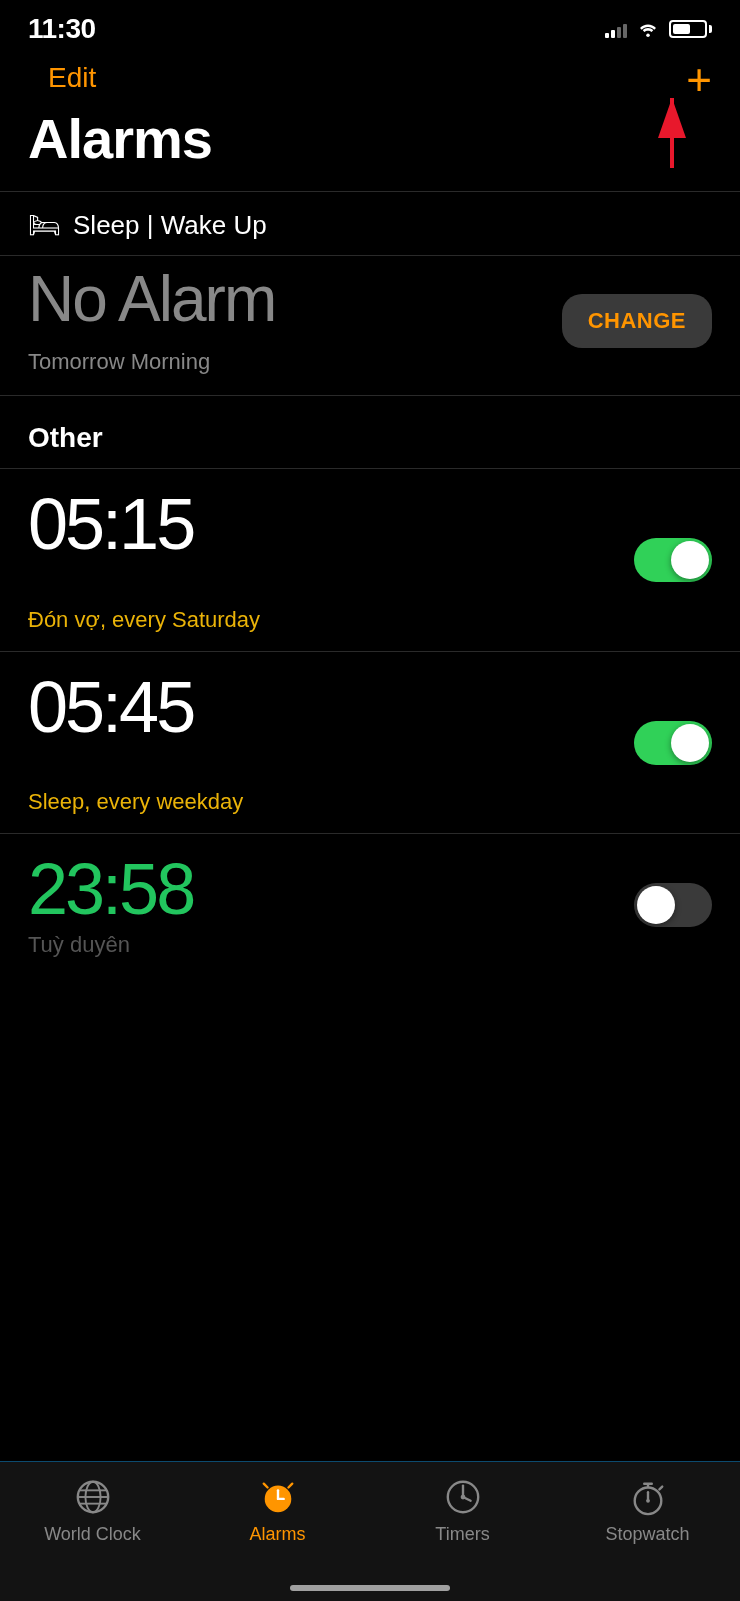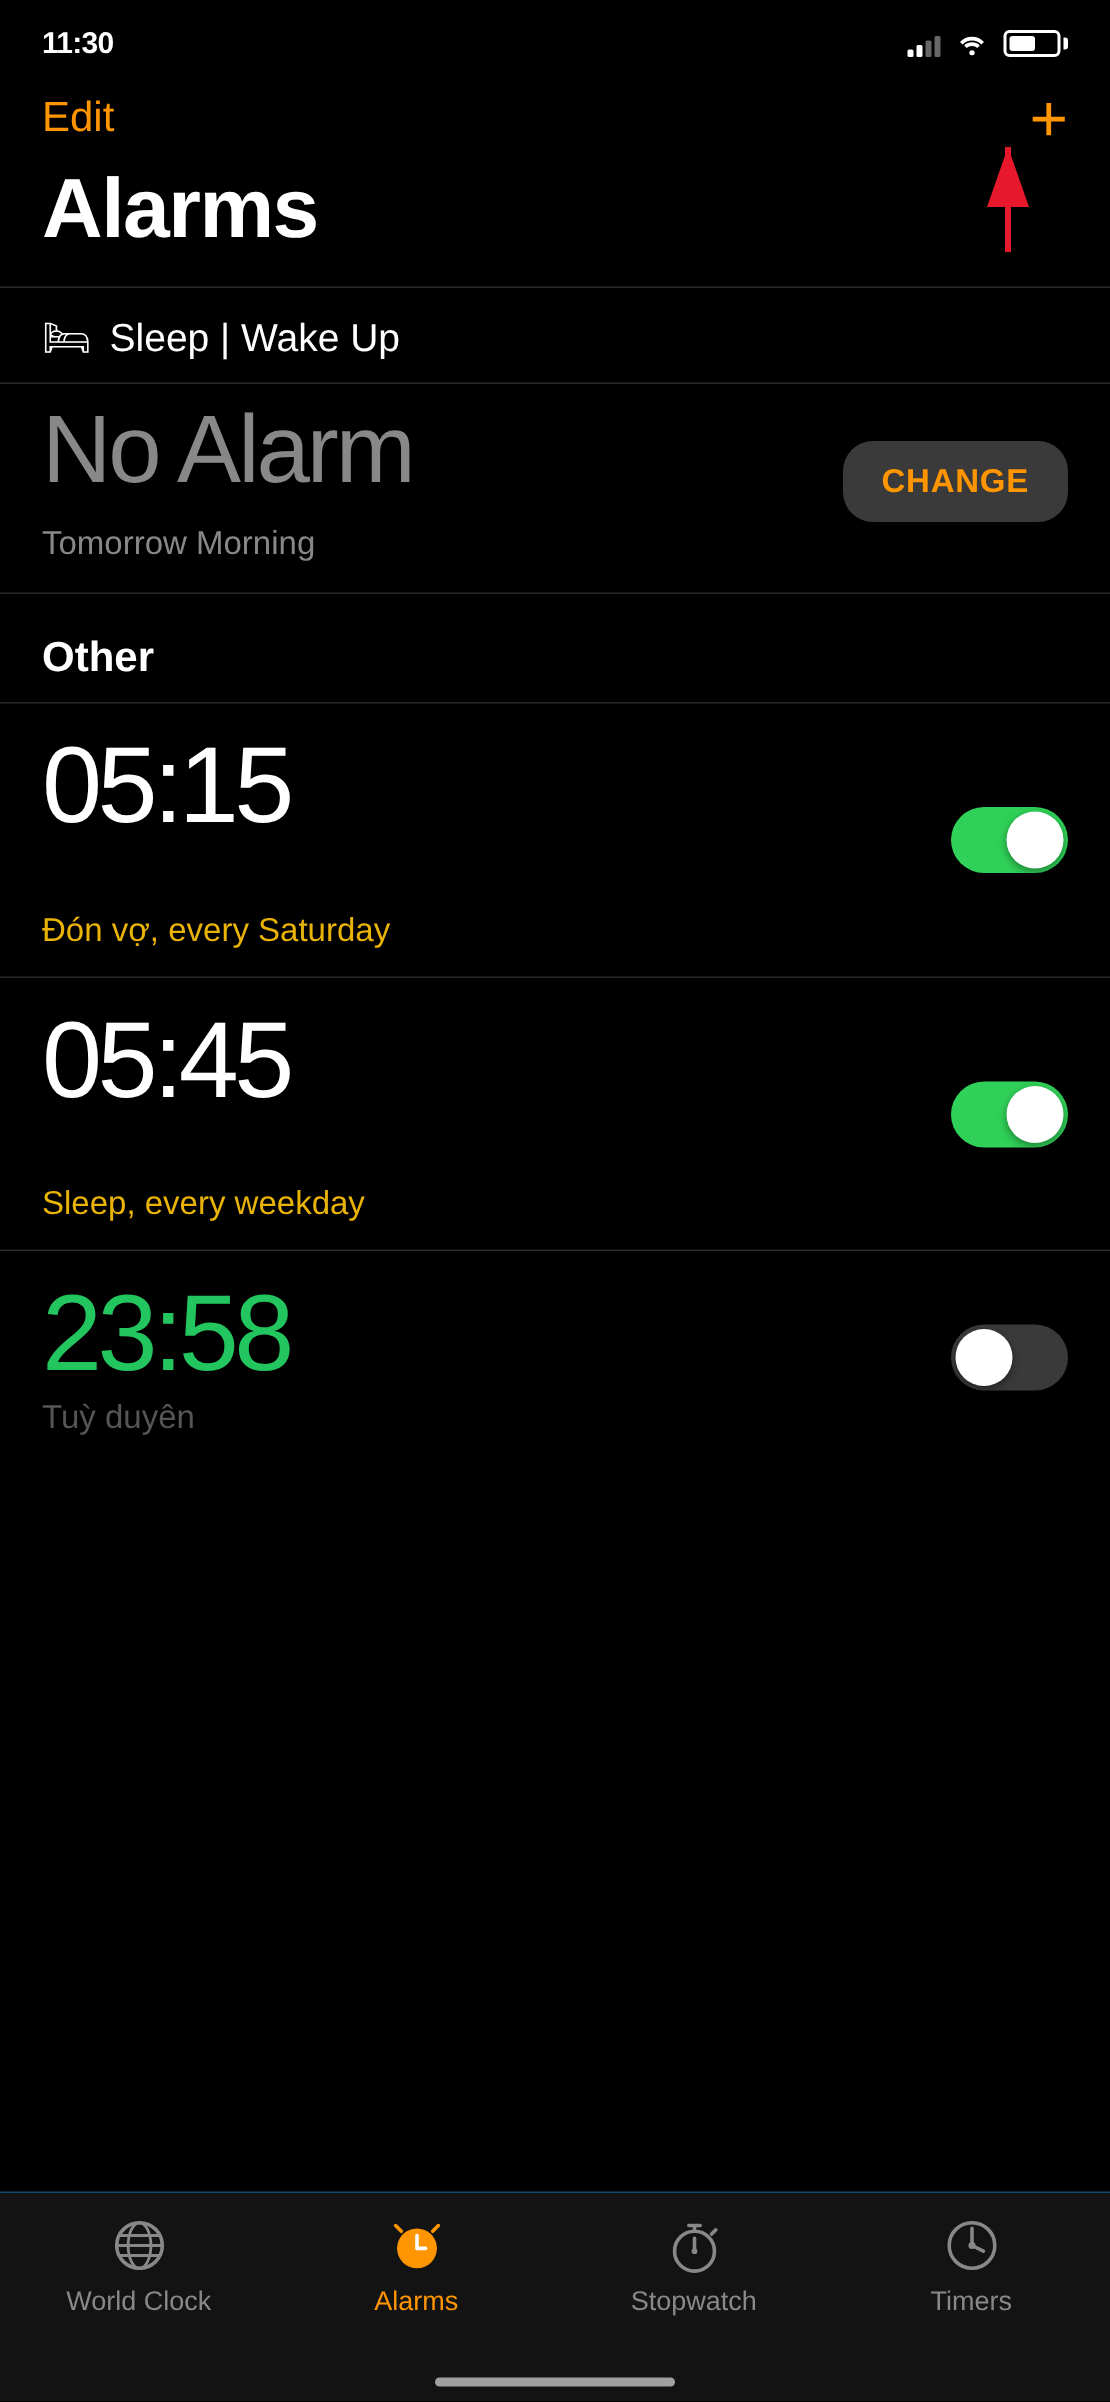--- a/index.html
+++ b/index.html
@@ -15,21 +15,21 @@
 
     
     .status-bar {
       display: flex;
       justify-content: space-between;
       align-items: center;
       padding: 14px 28px 6px;
       height: 50px;
     }
     .status-time {
-      font-size: 20px;
+      font-size: 28px;
       font-weight: 600;
       color: #fff;
       letter-spacing: -0.5px;
     }
     .status-icons {
       display: flex;
       align-items: center;
       gap: 10px;
     }
     .signal-bars {
@@ -77,20 +77,21 @@
       background: #fff;
       border-radius: 0 2px 2px 0;
     }
 
     
     .header {
       display: flex;
       justify-content: space-between;
       align-items: flex-start;
       padding: 8px 28px 0;
+      margin-left: 20px;
     }
     .edit-btn {
       color: #FF9500;
       font-size: 28px;
       font-weight: 400;
       cursor: pointer;
       padding: 4px 0;
     }
     .add-btn {
       color: #FF9500;
@@ -396,36 +397,36 @@
       <circle cx="20" cy="22" r="14" fill="#FF9500"></circle>
       <line x1="20" y1="22" x2="20" y2="13" stroke="#fff" stroke-width="2.5" stroke-linecap="round"></line>
       <line x1="20" y1="22" x2="26" y2="22" stroke="#fff" stroke-width="2.5" stroke-linecap="round"></line>
       <line x1="9" y1="10" x2="5" y2="6" stroke="#FF9500" stroke-width="2.5" stroke-linecap="round"></line>
       <line x1="31" y1="10" x2="35" y2="6" stroke="#FF9500" stroke-width="2.5" stroke-linecap="round"></line>
     </svg>
     <span class="nav-label active">Alarms</span>
   </div>
 
   <div class="nav-item">
+    <svg class="timers-svg" viewBox="0 0 40 40" fill="none">
+      <circle cx="20" cy="20" r="16" stroke="#888" stroke-width="2.5" fill="none"></circle>
+      <path d="M20 20 L20 8" stroke="#888" stroke-width="2.5" stroke-linecap="round"></path>
+      <path d="M20 20 L28 24" stroke="#888" stroke-width="2.5" stroke-linecap="round"></path>
+      <circle cx="20" cy="20" r="2.5" fill="#888"></circle>
+    </svg>
+    <span class="nav-label">Timers</span>
+  </div>
+
+  <div class="nav-item">
     <svg class="stopwatch-svg" viewBox="0 0 40 40" fill="none">
       <circle cx="20" cy="24" r="14" stroke="#888" stroke-width="2.5" fill="none"></circle>
       <line x1="20" y1="24" x2="20" y2="15" stroke="#888" stroke-width="2.5" stroke-linecap="round"></line>
       <line x1="16" y1="6" x2="24" y2="6" stroke="#888" stroke-width="2.5" stroke-linecap="round"></line>
       <line x1="20" y1="6" x2="20" y2="10" stroke="#888" stroke-width="2.5"></line>
       <line x1="32" y1="12" x2="35" y2="9" stroke="#888" stroke-width="2.5" stroke-linecap="round"></line>
       <circle cx="20" cy="24" r="2" fill="#888"></circle>
     </svg>
     <span class="nav-label">Stopwatch</span>
   </div>
 
-  <div class="nav-item">
-    <svg class="timers-svg" viewBox="0 0 40 40" fill="none">
-      <circle cx="20" cy="20" r="16" stroke="#888" stroke-width="2.5" fill="none"></circle>
-      <path d="M20 20 L20 8" stroke="#888" stroke-width="2.5" stroke-linecap="round"></path>
-      <path d="M20 20 L28 24" stroke="#888" stroke-width="2.5" stroke-linecap="round"></path>
-      <circle cx="20" cy="20" r="2.5" fill="#888"></circle>
-    </svg>
-    <span class="nav-label">Timers</span>
-  </div>
-
 </div>
 
 <div class="home-indicator"></div>
 
 </body></html>

